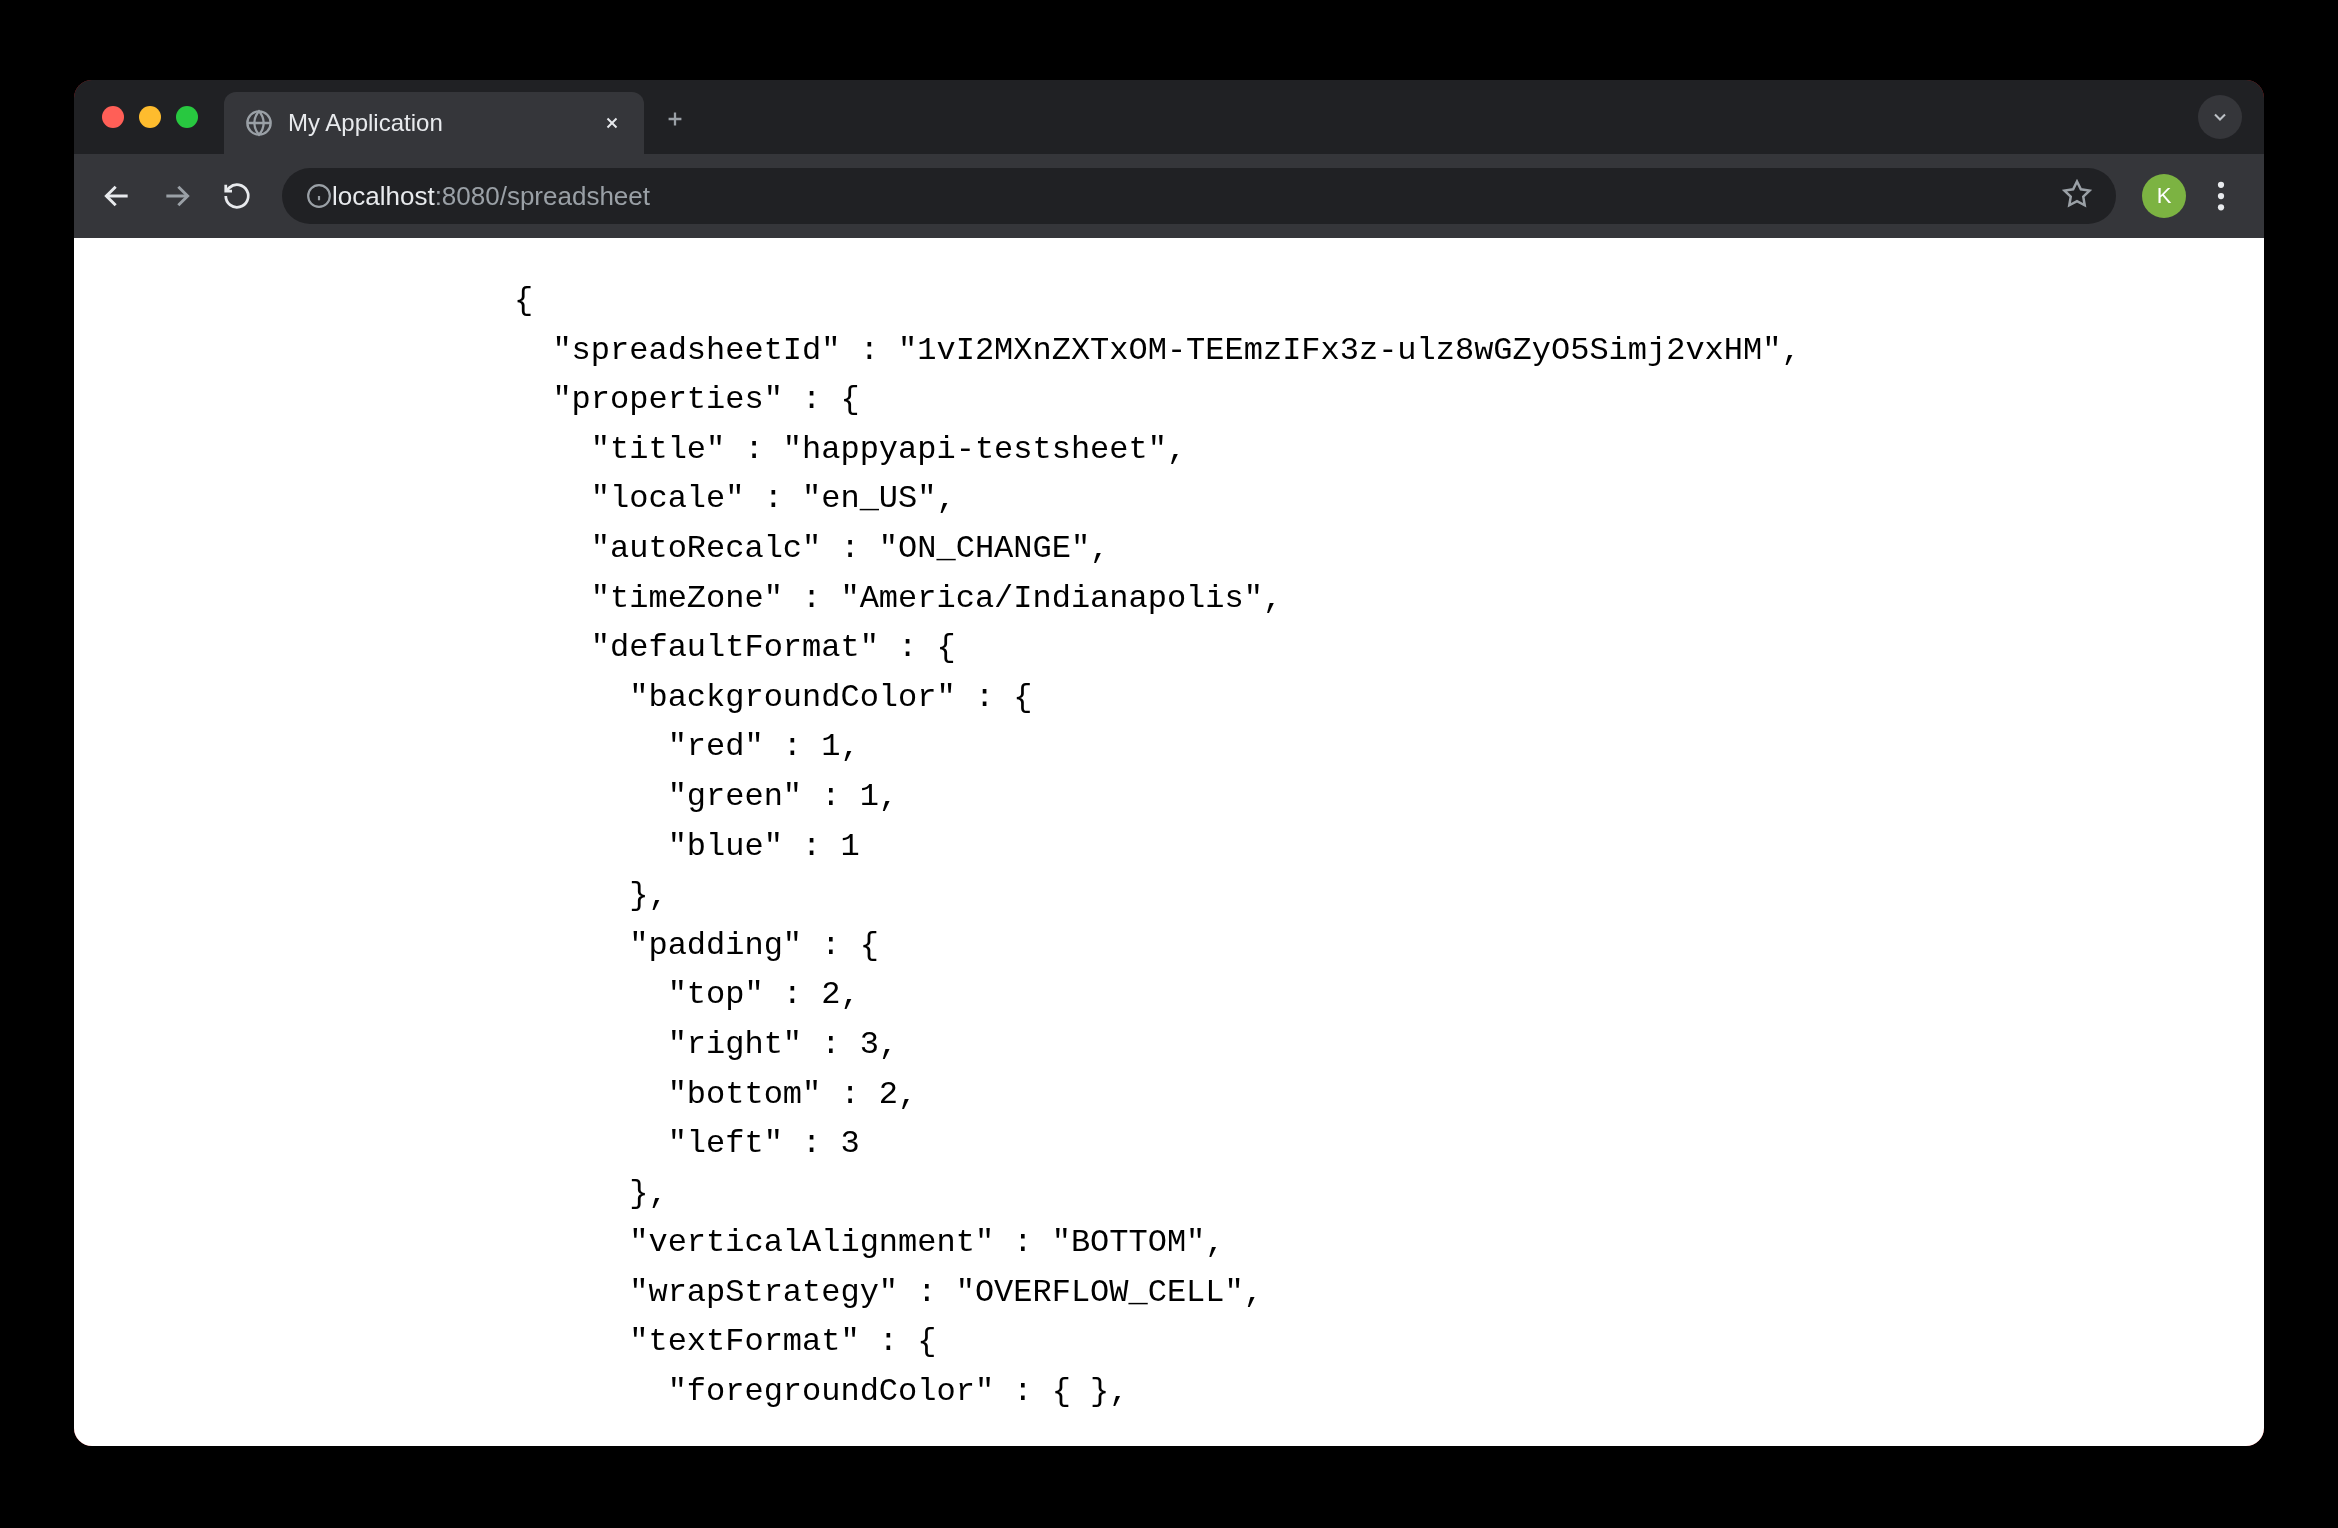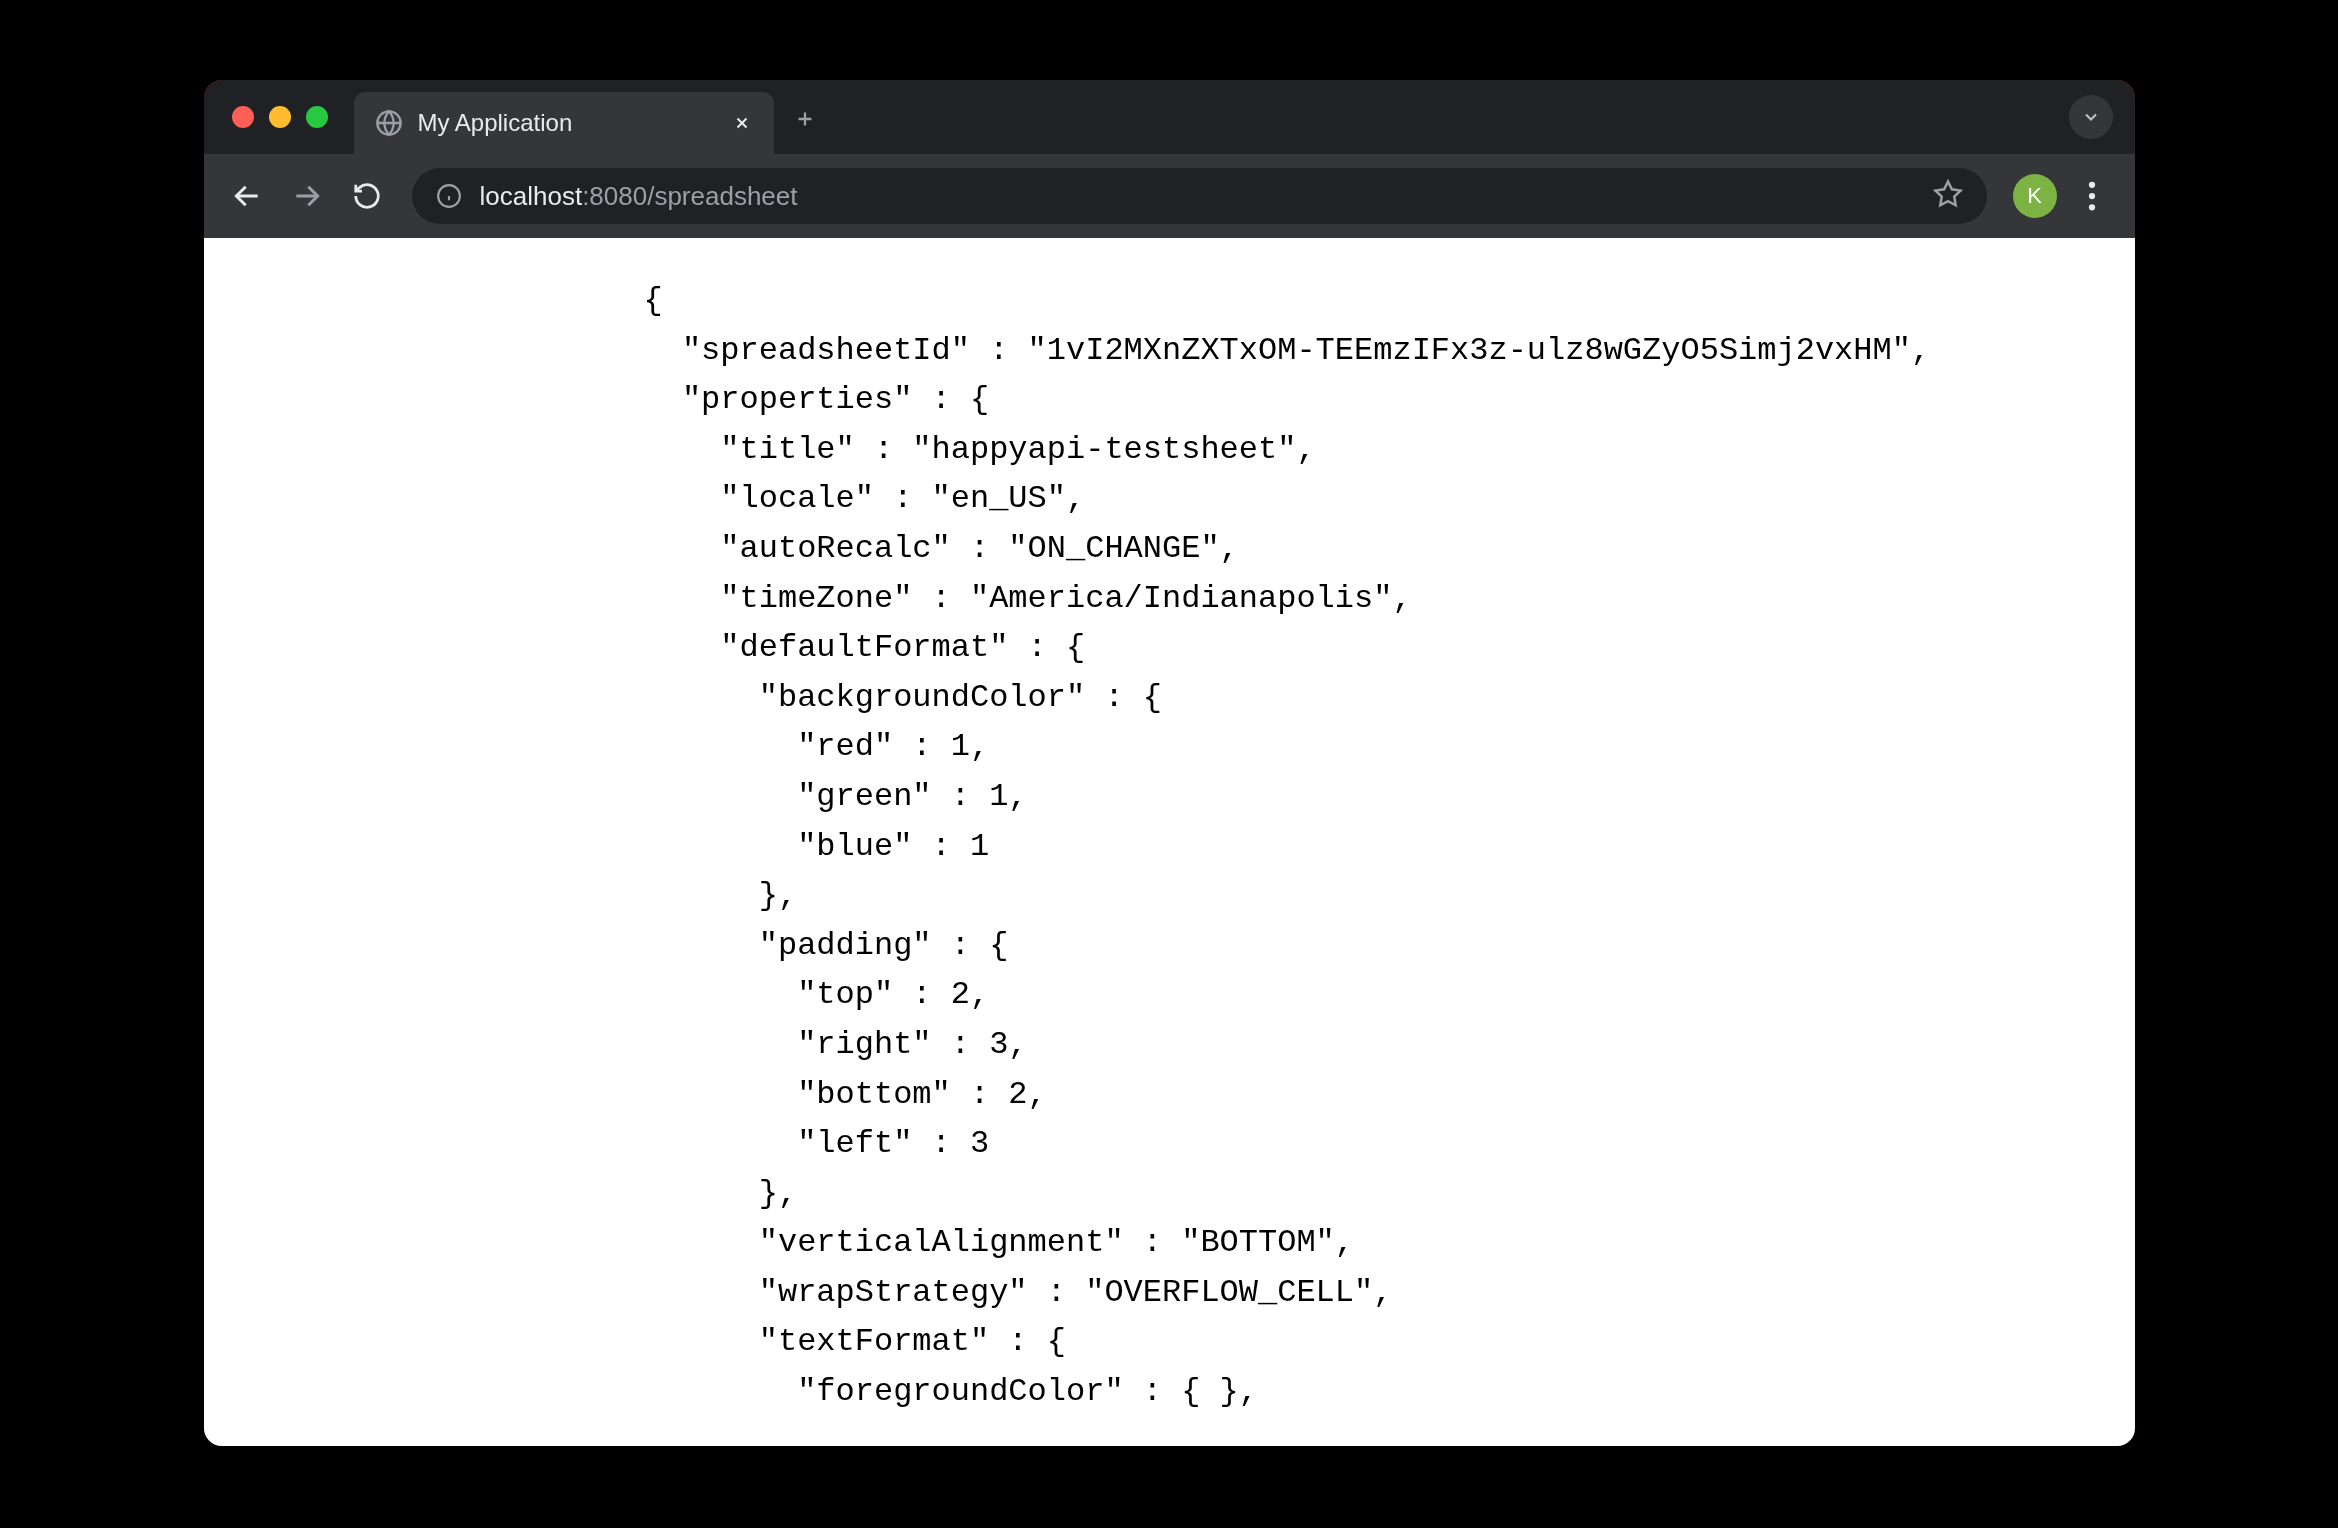--- a/index.html
+++ b/index.html
@@ -11,21 +11,21 @@
       background: #000;
       font-family: -apple-system, BlinkMacSystemFont, "Segoe UI", sans-serif;
       width: 2338px;
       height: 1528px;
       display: flex;
       align-items: flex-start;
       justify-content: center;
       padding-top: 80px;
     }
     .browser-window {
-      width: 1931px;
+      width: 2190px;
       height: 1366px;
       background: #b91c1c;
       border-radius: 18px;
       overflow: hidden;
       box-shadow: 0 40px 80px rgba(0,0,0,0.6);
       display: flex;
       flex-direction: column;
     }
     .tab-bar {
       background: #202124;
@@ -125,21 +125,20 @@
       color: #e8eaed;
     }
     .address-bar {
       flex: 1;
       background: #202124;
       height: 56px;
       border-radius: 28px;
       display: flex;
       align-items: center;
       padding: 12px 24px;
-      gap: 18px;
       margin: 0 10px;
     }
     .site-info {
       color: #9aa0a6;
       display: flex;
       align-items: center;
     }
     .url {
       color: #9aa0a6;
       font-size: 26px;

